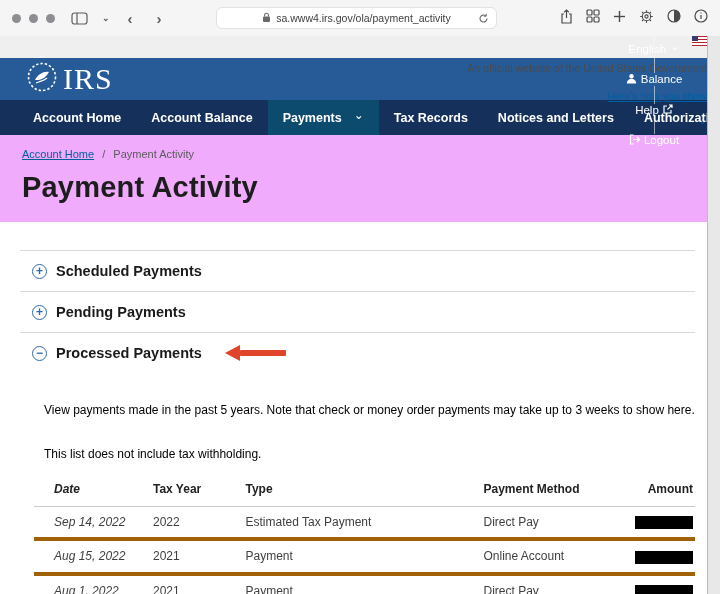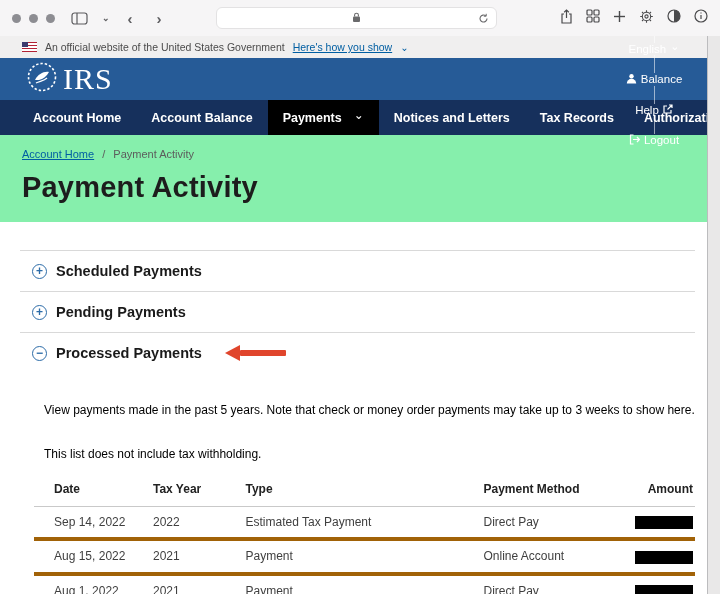--- a/index.html
+++ b/index.html
@@ -22,22 +22,22 @@
   .url-refresh { position:absolute; right:7px; top:5px; }
   .right-icons { margin-left:auto; display:flex; align-items:center; gap:13px; color:#4a4a4c; }
 
   
   .right-strip { position:absolute; top:36px; right:0; width:13px; height:558px;
     background:#e9e8e8; border-left:1px solid #bcbcbe; z-index:9; }
 
   .page { width:707px; }
 
   
-  .gov-banner { height:22px; background:#f0efef; display:flex; align-items:center;
-    gap:8px; padding-left:22px; font-size:10.5px; color:#4b4b4b; }
+  .gov-banner { height:22px; background:#f0efef; display:flex; align-items:flex-end;
+    gap:16px; padding-left:22px; font-size:10.5px; color:#4b4b4b;flex-direction:column; }
   .flag { width:15px; height:10px; position:relative; flex:0 0 auto;
     background:repeating-linear-gradient(#b22234 0 1.5px,#fff 1.5px 3px); }
   .flag::before { content:""; position:absolute; left:0; top:0; width:6px; height:5px; background:#3c3b6e; }
   .gov-link { color:#005ea2; text-decoration:underline; cursor:pointer; }
   .gov-chev { color:#005ea2; font-size:10px; line-height:0.5; }
 
   
   .irs-header { height:42px; background:#265b97; display:flex; align-items:center;
     padding:0 24px; color:#fff; }
   .logo { display:flex; align-items:center; gap:3px; }
@@ -45,25 +45,25 @@
   .header-right { margin-left:auto; display:flex; align-items:center; gap:0; font-size:11.5px;flex-direction:column; }
   .redacted-name { width:58px; height:13px; background:#000; }
   .hdr-div { width:1px; height:18px; background:rgba(255,255,255,.55); }
   .hdr-link { display:flex; align-items:center; gap:4px; color:#fff; cursor:pointer; white-space:nowrap; }
   .hdr-chev { font-size:11px; line-height:0.4; position:relative; top:-2px; }
 
   
   .nav { height:35px; background:#16305c; display:flex; align-items:stretch;
     padding-left:18px; font-size:12.5px; font-weight:bold; color:#fff; }
   .nav-item { display:flex; align-items:center; gap:5px; padding:0 15px; cursor:pointer; white-space:nowrap; }
-  .nav-item.active { background:#000000;gap:12px; }
+  .nav-item.active { background:#0c4a6e;gap:12px; }
   .nav-chev { font-size:12px; line-height:0.4; position:relative; top:-2px; font-weight:normal; }
 
   
-  .page-head { background:#86efac; padding:13px 24px 18px 22px; }
+  .page-head { background:#f0abfc; padding:13px 24px 18px 22px; }
   .breadcrumb { font-size:11px; color:#5c5c5c; }
   .bc-home { color:#005ea2; text-decoration:underline; cursor:pointer; }
   .bc-sep { margin:0 5px; color:#5c5c5c; }
   h1.page-title { margin-top:11px; font-size:29px; font-weight:bold; color:#1d1d1d; letter-spacing:.2px; }
 
   
   .content { background:#fff; padding:0 12px 0 20px; }
   .spacer-top { height:28px; }
   .acc-row { border-top:1px solid #d9d9d9; padding:12px 0 12px 12px;
     display:flex; align-items:center; gap:9px; cursor:pointer; }
@@ -80,21 +80,21 @@
   .proc-body { padding-left:24px; }
   .proc-text { font-size:12px; color:#000000; margin-top:30px; }
 
   table.payments { border-collapse:collapse; margin:15px 0 0 14px;
     width:calc(100% - 14px); font-size:12px; color:#3f3f3f; table-layout:fixed; }
   .payments col.c-date { width:18%; } .payments col.c-year { width:14%; }
   .payments col.c-type { width:36%; } .payments col.c-method { width:19%; }
   .payments col.c-amount { width:13%; }
   .payments th { text-align:left; vertical-align:top; font-weight:bold; color:#222;
     padding:6px 0 10px; border-bottom:1px solid #c9c9c9; }
-  .payments th:first-child, .payments td:first-child { padding-left:20px; }
+  .payments th:first-child, .payments td:first-child { padding-left:20px;font-style:italic; }
   .payments th.amount, .payments td.amount { text-align:right; padding-right:2px; }
   .payments td { padding:8px 0; border-bottom:4px solid #a16207; }
   .redacted-amount { display:inline-block; width:58px; height:13px; background:#000; vertical-align:middle; }
 </style>
 </head>
 <body>
 
 <div class="stage">
 
   <div class="chrome">
@@ -115,20 +115,21 @@
       <span class="chev" style="margin-left:6px;">›</span>
     </div>
 
     <div class="url-pill">
       <span>
         <svg width="9" height="11" viewBox="0 0 9 11" fill="none" stroke="#6a6a6c" stroke-width="1.1">
           <rect x="1" y="4.6" width="7" height="5.4" rx="1" fill="#6a6a6c" stroke="none"></rect>
           <path d="M2.6 4.6V3.1a1.9 1.9 0 0 1 3.8 0v1.5"></path>
         </svg>
       </span>
+      <span>sa.www4.irs.gov/ola/payment_activity</span>
       <span class="url-refresh">
         <svg width="11" height="11" viewBox="0 0 11 11" fill="none" stroke="#6a6a6c" stroke-width="1.1">
           <path d="M9 5.5a3.5 3.5 0 1 1-1.2-2.6"></path>
             <path d="M8.2 0.8v2.4H5.8" stroke-width="1"></path>
         </svg>
       </span>
     </div>
 
     <div class="right-icons">
       <span>
@@ -237,22 +238,22 @@
       </div>
     </div>
 
     <div class="nav">
       <div class="nav-item">Account Home</div>
       <div class="nav-item">Account Balance</div>
       <div class="nav-item active">
         <span>Payments</span>
         <span class="nav-chev">⌄</span>
       </div>
+      <div class="nav-item">Tax Records</div>
       <div class="nav-item">Notices and Letters</div>
-      <div class="nav-item">Tax Records</div>
       <div class="nav-item">Authorizations</div>
     </div>
 
     <div class="page-head">
       <div class="breadcrumb">
         <span class="bc-home">Account Home</span>
         <span class="bc-sep">/</span>
         <span>Payment Activity</span>
       </div>
       <h1 class="page-title">Payment Activity</h1>

